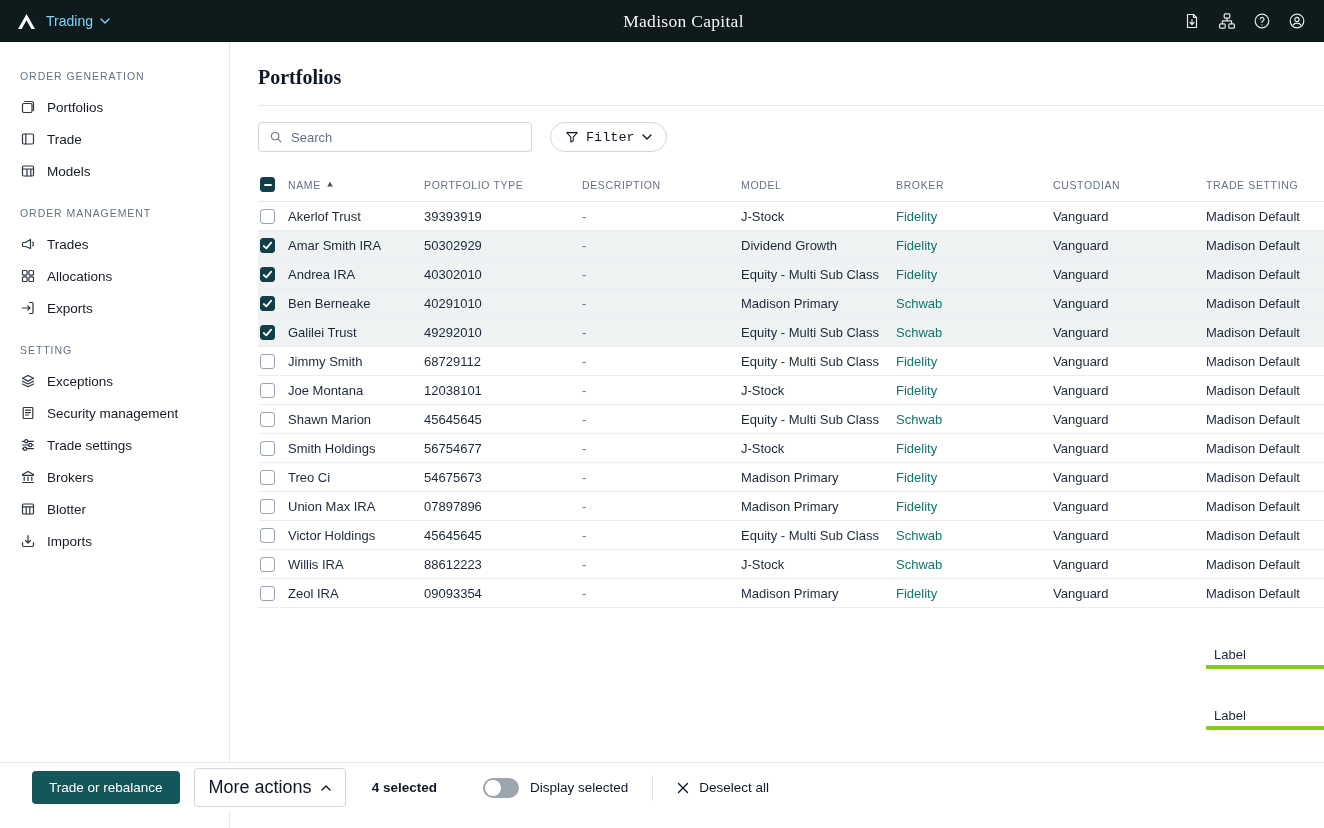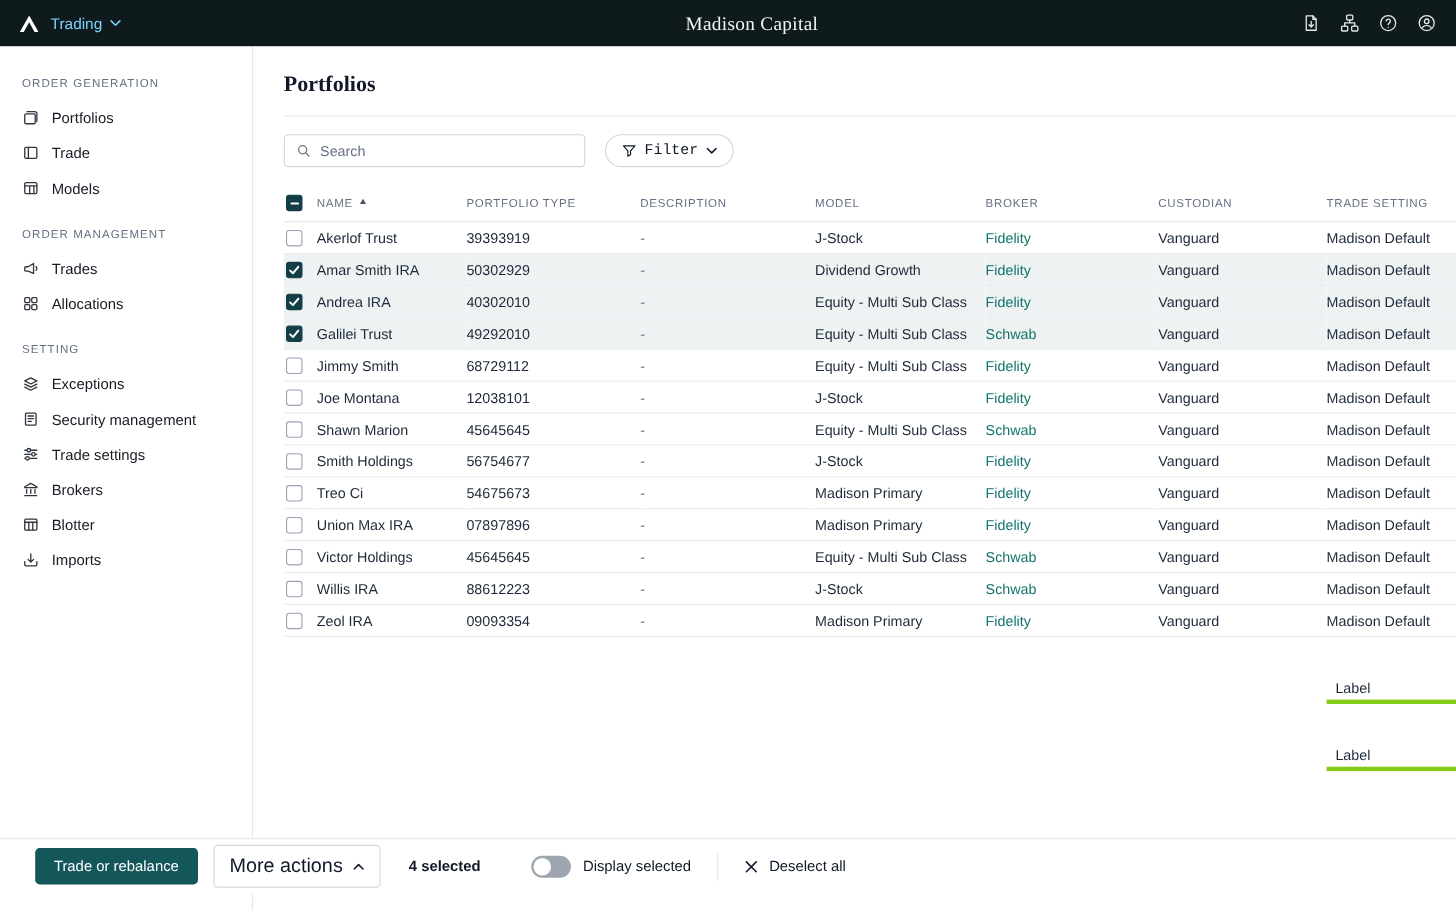--- a/index.html
+++ b/index.html
@@ -157,20 +157,29 @@
         <div class="nav-item">
           <span class="nav-icon">
             <svg width="16" height="16" viewBox="0 0 16 16" fill="none" stroke="currentColor" stroke-width="1.2" stroke-linecap="round" stroke-linejoin="round">
               <rect x="2.5" y="2.5" width="4.6" height="4.6" rx="1"></rect>
               <rect x="8.9" y="2.5" width="4.6" height="4.6" rx="1"></rect>
               <rect x="2.5" y="8.9" width="4.6" height="4.6" rx="1"></rect>
               <rect x="8.9" y="8.9" width="4.6" height="4.6" rx="1"></rect>
             </svg>
           </span>
           <span>Allocations</span>
+        </div>
+        <div class="nav-item">
+          <span class="nav-icon">
+            <svg width="16" height="16" viewBox="0 0 16 16" fill="none" stroke="currentColor" stroke-width="1.2" stroke-linecap="round" stroke-linejoin="round">
+              <path d="M9.5 2.5h2.5a1 1 0 0 1 1 1v9a1 1 0 0 1-1 1H9.5"></path>
+              <path d="M2.5 8H10M10 8 7.8 5.8M10 8l-2.2 2.2"></path>
+            </svg>
+          </span>
+          <span>Exports</span>
         </div>
         <div class="section-label">SETTING</div>
         <div class="nav-item">
           <span class="nav-icon">
             <svg width="16" height="16" viewBox="0 0 16 16" fill="none" stroke="currentColor" stroke-width="1.2" stroke-linecap="round" stroke-linejoin="round">
               <path d="m8 2.5 5.5 2.8L8 8.1 2.5 5.3z"></path>
               <path d="M2.5 8.2 8 11l5.5-2.8"></path>
               <path d="M2.5 11 8 13.8 13.5 11"></path>
             </svg>
           </span>
@@ -329,20 +338,34 @@
                 <td><span class="broker-link">Fidelity</span></td>
                 <td>Vanguard</td>
                 <td>Madison Default</td>
               </tr>
               <tr class="selected">
                 <td class="cb-cell"><span class="checkbox checked">
                     <svg width="11" height="11" viewBox="0 0 11 11">
                       <path d="M1.8 6 4.3 8.4 9.2 2.6" fill="none" stroke="#fff" stroke-width="1.8" stroke-linecap="round" stroke-linejoin="round"></path>
                     </svg>
                   </span></td>
+                <td>Ben Berneake</td>
+                <td>40291010</td>
+                <td class="desc-dash">-</td>
+                <td>Madison Primary</td>
+                <td><span class="broker-link">Schwab</span></td>
+                <td>Vanguard</td>
+                <td>Madison Default</td>
+              </tr>
+              <tr class="selected">
+                <td class="cb-cell"><span class="checkbox checked">
+                    <svg width="11" height="11" viewBox="0 0 11 11">
+                      <path d="M1.8 6 4.3 8.4 9.2 2.6" fill="none" stroke="#fff" stroke-width="1.8" stroke-linecap="round" stroke-linejoin="round"></path>
+                    </svg>
+                  </span></td>
                 <td>Galilei Trust</td>
                 <td>49292010</td>
                 <td class="desc-dash">-</td>
                 <td>Equity - Multi Sub Class</td>
                 <td><span class="broker-link">Schwab</span></td>
                 <td>Vanguard</td>
                 <td>Madison Default</td>
               </tr>
               <tr>
                 <td class="cb-cell"><span class="checkbox"></span></td>

